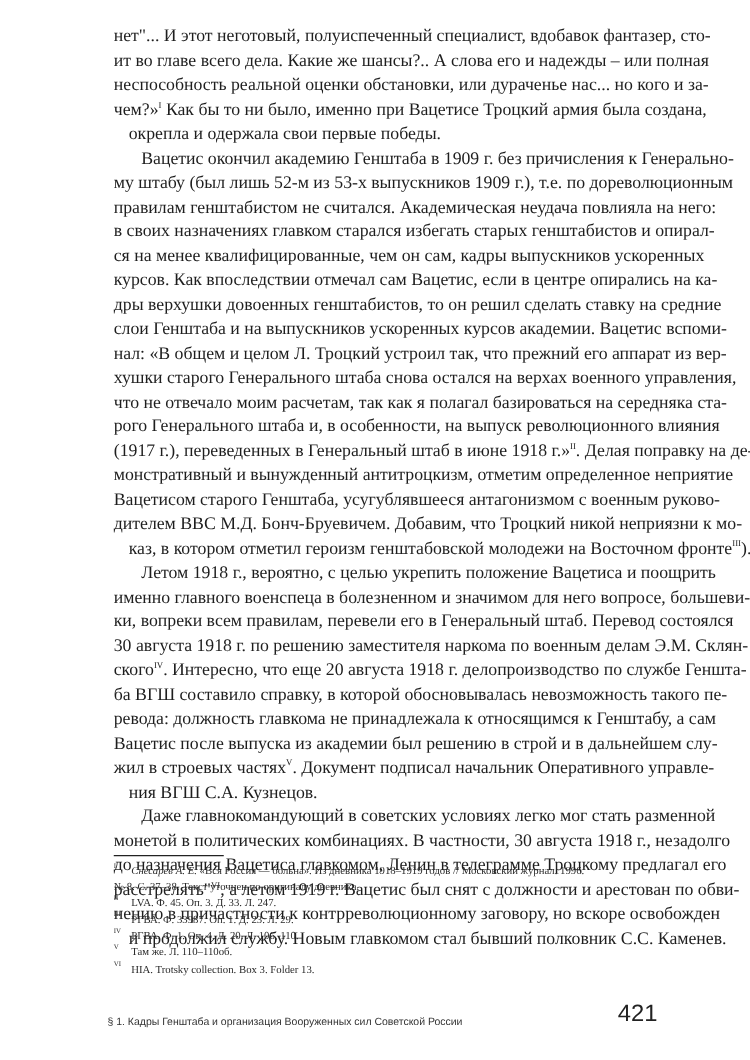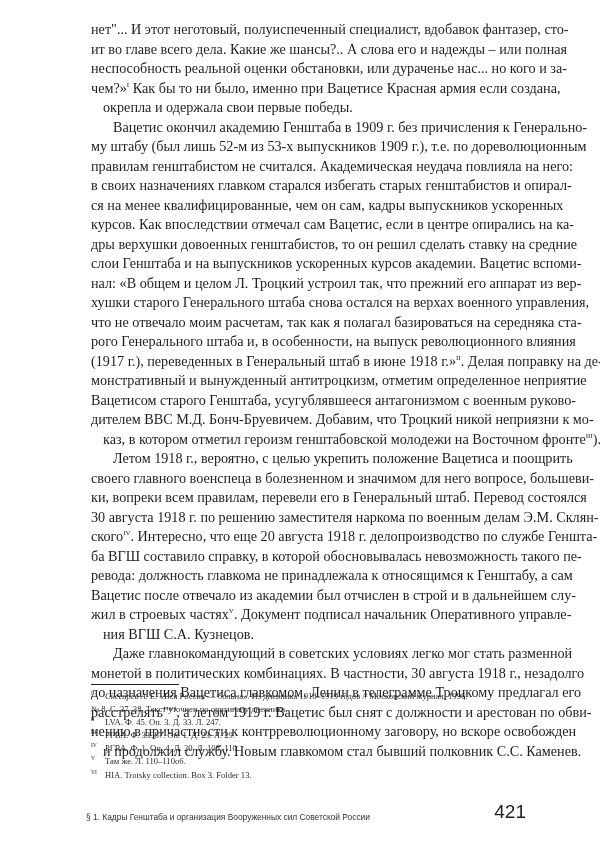--- a/index.html
+++ b/index.html
@@ -38,21 +38,21 @@
 </head>
 <body>
 
 <div class="page">
 
   <div class="body-text">
 
     <span class="line">нет"... И этот неготовый, полуиспеченный специалист, вдобавок фантазер, сто-</span>
     <span class="line">ит во главе всего дела. Какие же шансы?.. А слова его и надежды – или полная</span>
     <span class="line">неспособность реальной оценки обстановки, или дураченье нас... но кого и за-</span>
-    <span class="line"><span>чем?»</span><sup>I</sup><span> Как бы то ни было, именно при Вацетисе Красная армия если создана,</span></span>
+    <span class="line"><span>чем?»</span><sup>I</sup><span> Как бы то ни было, именно при Вацетисе Троцкий армия была создана,</span></span>
     <span class="line last">окрепла и одержала свои первые победы.</span>
 
     <span class="line indent">Вацетис окончил академию Генштаба в 1909 г. без причисления к Генерально-</span>
     <span class="line">му штабу (был лишь 52-м из 53-х выпускников 1909 г.), т.е. по дореволюционным</span>
     <span class="line">правилам генштабистом не считался. Академическая неудача повлияла на него:</span>
     <span class="line">в своих назначениях главком старался избегать старых генштабистов и опирал-</span>
     <span class="line">ся на менее квалифицированные, чем он сам, кадры выпускников ускоренных</span>
     <span class="line">курсов. Как впоследствии отмечал сам Вацетис, если в центре опирались на ка-</span>
     <span class="line">дры верхушки довоенных генштабистов, то он решил сделать ставку на средние</span>
     <span class="line">слои Генштаба и на выпускников ускоренных курсов академии. Вацетис вспоми-</span>
@@ -60,27 +60,27 @@
     <span class="line">хушки старого Генерального штаба снова остался на верхах военного управления,</span>
     <span class="line">что не отвечало моим расчетам, так как я полагал базироваться на середняка ста-</span>
     <span class="line">рого Генерального штаба и, в особенности, на выпуск революционного влияния</span>
     <span class="line"><span>(1917 г.), переведенных в Генеральный штаб в июне 1918 г.»</span><sup>II</sup><span>. Делая поправку на де-</span></span>
     <span class="line">монстративный и вынужденный антитроцкизм, отметим определенное неприятие</span>
     <span class="line">Вацетисом старого Генштаба, усугублявшееся антагонизмом с военным руково-</span>
     <span class="line">дителем ВВС М.Д. Бонч-Бруевичем. Добавим, что Троцкий никой неприязни к мо-</span>
     <span class="line last"><span>каз, в котором отметил героизм генштабовской молодежи на Восточном фронте</span><sup>III</sup><span>).</span></span>
 
     <span class="line indent">Летом 1918 г., вероятно, с целью укрепить положение Вацетиса и поощрить</span>
-    <span class="line">своего главного военспеца в болезненном и значимом для него вопросе, большеви-</span>
+    <span class="line">именно главного военспеца в болезненном и значимом для него вопросе, большеви-</span>
     <span class="line">ки, вопреки всем правилам, перевели его в Генеральный штаб. Перевод состоялся</span>
     <span class="line">30 августа 1918 г. по решению заместителя наркома по военным делам Э.М. Склян-</span>
     <span class="line"><span>ского</span><sup>IV</sup><span>. Интересно, что еще 20 августа 1918 г. делопроизводство по службе Геншта-</span></span>
     <span class="line">ба ВГШ составило справку, в которой обосновывалась невозможность такого пе-</span>
     <span class="line">ревода: должность главкома не принадлежала к относящимся к Генштабу, а сам</span>
-    <span class="line">Вацетис после отвечало из академии был отчислен в строй и в дальнейшем слу-</span>
+    <span class="line">Вацетис после выпуска из академии был решению в строй и в дальнейшем слу-</span>
     <span class="line"><span>жил в строевых частях</span><sup>V</sup><span>. Документ подписал начальник Оперативного управле-</span></span>
     <span class="line last">ния ВГШ С.А. Кузнецов.</span>
 
     <span class="line indent">Даже главнокомандующий в советских условиях легко мог стать разменной</span>
     <span class="line">монетой в политических комбинациях. В частности, 30 августа 1918 г., незадолго</span>
     <span class="line">до назначения Вацетиса главкомом, Ленин в телеграмме Троцкому предлагал его</span>
     <span class="line"><span>расстрелять"</span><sup>VI</sup><span>, а летом 1919 г. Вацетис был снят с должности и арестован по обви-</span></span>
     <span class="line">нению в причастности к контрреволюционному заговору, но вскоре освобожден</span>
     <span class="line last">и продолжил службу. Новым главкомом стал бывший полковник С.С. Каменев.</span>
   </div>

